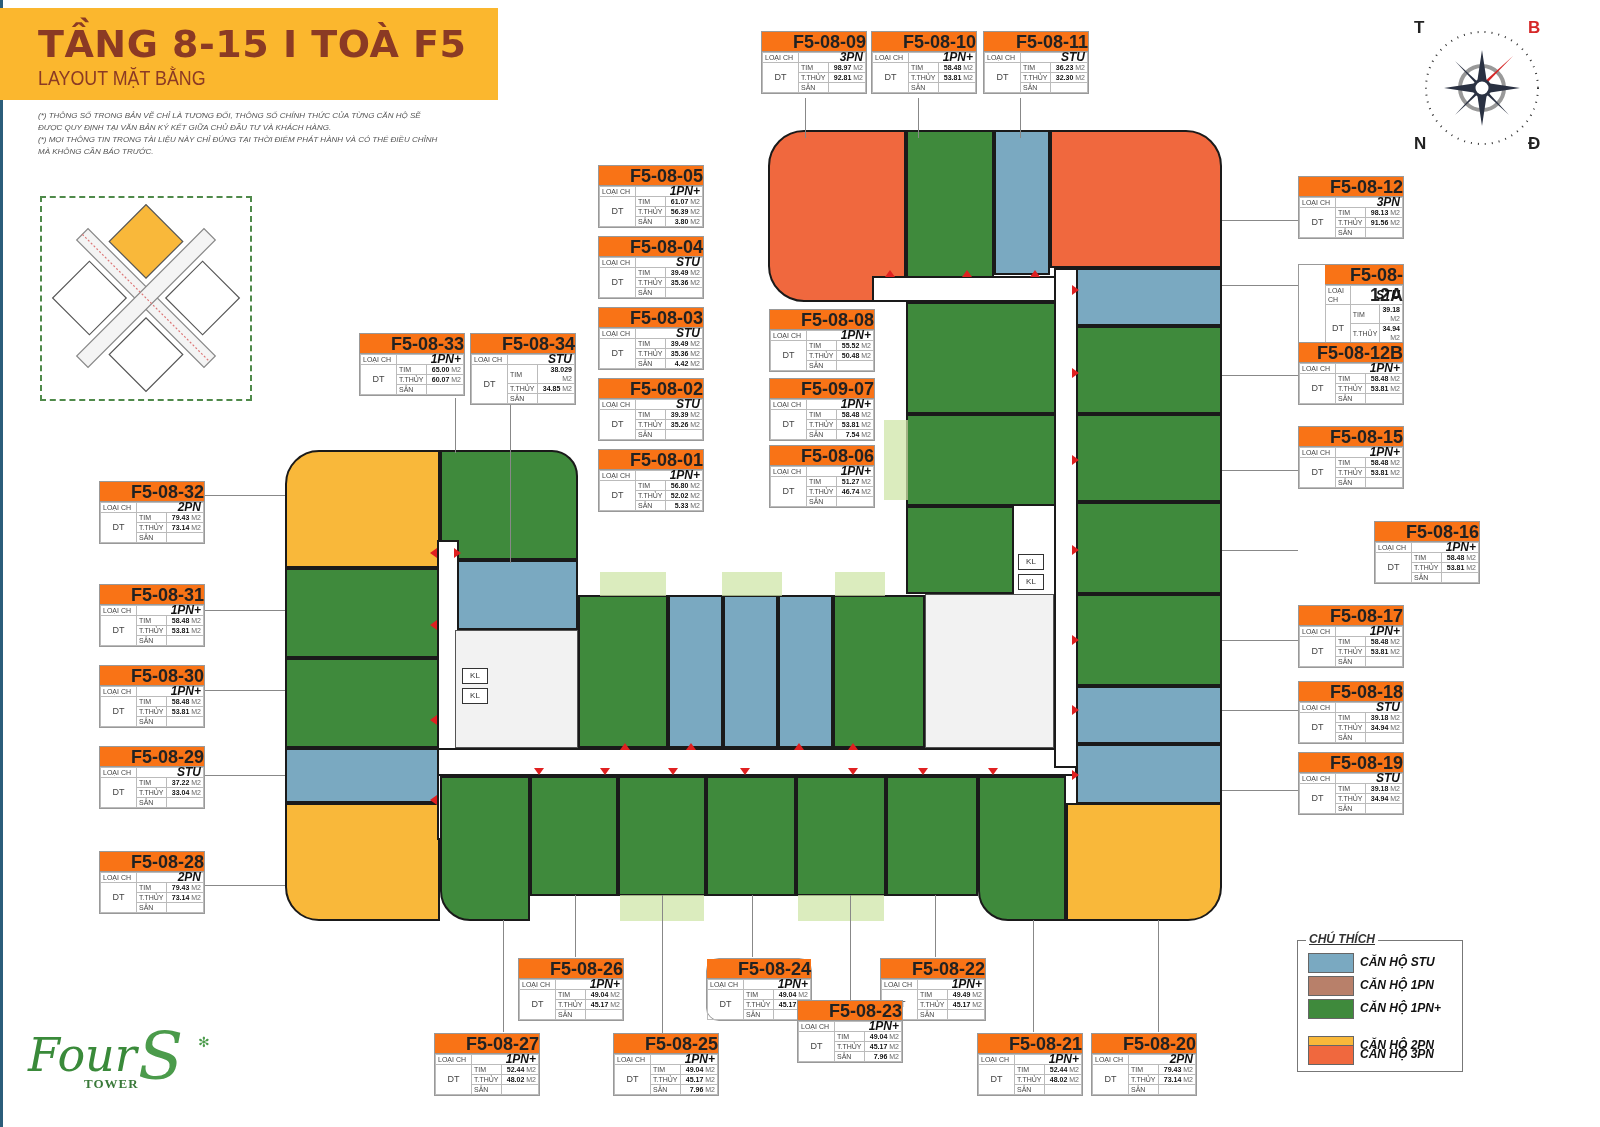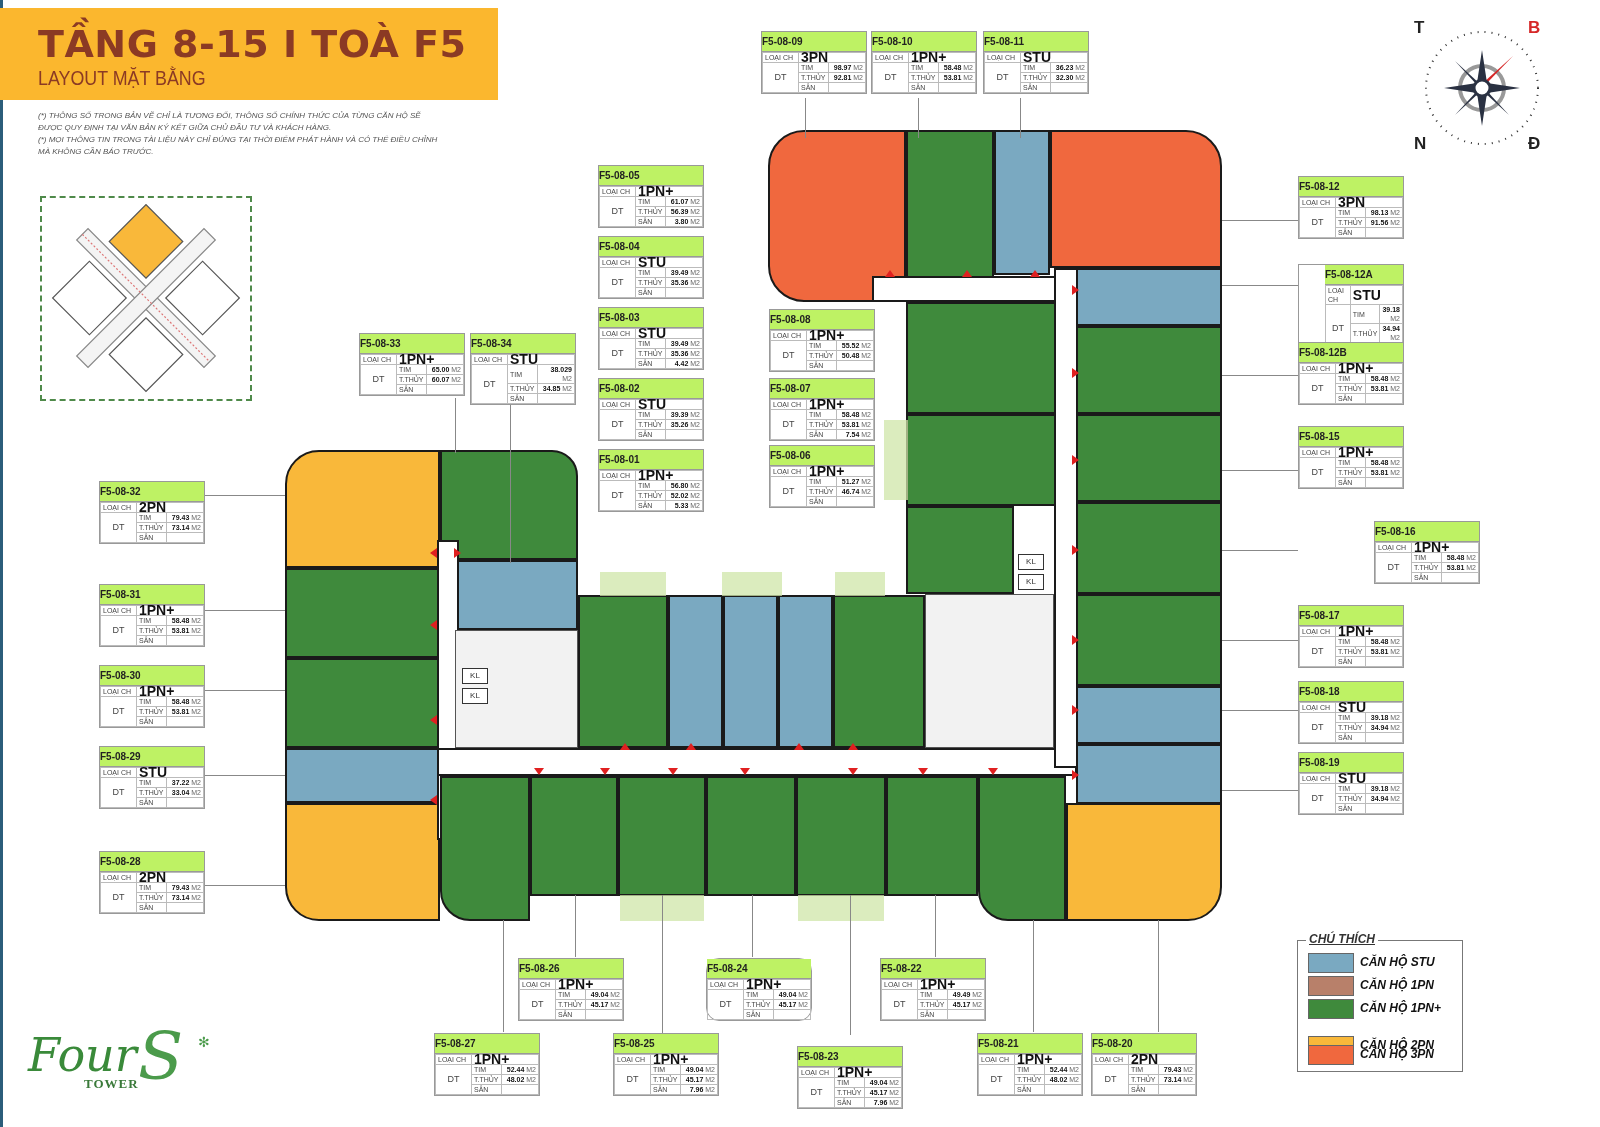--- a/index.html
+++ b/index.html
@@ -10,25 +10,25 @@
   .banner-title { position: absolute; left: 38px; top: 14px; font-size: 38px; font-weight: bold; color: #8b3a24; letter-spacing: 0.5px; font-family: "DejaVu Sans", sans-serif; }
   .banner-sub { position: absolute; left: 38px; top: 58px; font-size: 21px; color: #8b3a24; font-family: "Liberation Sans", sans-serif; transform: scaleX(0.85); transform-origin: left; }
   .disclaimer { position: absolute; left: 38px; top: 110px; width: 400px; font-size: 8px; font-style: italic; color: #555; line-height: 12px; text-transform: uppercase; }
 
   .keyplan { position: absolute; left: 40px; top: 196px; width: 212px; height: 205px; border: 2px dashed #4f8a4a; }
   .compass { position: absolute; left: 1420px; top: 18px; width: 140px; height: 140px; }
   .compass-letter { position: absolute; font-weight: bold; font-size: 17px; color: #222; }
 
   
   .card { position: absolute; width: 106px; background: #fff; border: 1px solid #999; font-family: "Liberation Sans", sans-serif; }
-  .card-head { background: #bef264; text-align: left; font-weight: bold; font-size: 10px; color: #222; height: 20px; line-height: 20px; border-bottom: 1px solid #999; }
+  .card-head { background: #f97316; text-align: right; font-weight: bold; font-size: 18px; color: #222; height: 20px; line-height: 20px; border-bottom: 1px solid #999; }
   .card table { border-collapse: collapse; width: 100%; }
   .card td { border: 1px solid #bbb; font-size: 7px; height: 10px; line-height: 9px; padding: 0 2px; color: #444; }
   .card td.lbl { width: 36px; }
-  .card td.type { text-align: left; font-weight: bold; font-size: 14px; color: #111; }
+  .card td.type { text-align: right; font-weight: bold; font-size: 12px; color: #111; font-style: italic; }
   .card td.dt { text-align: center; font-size: 9px; }
   .card td.sub { width: 30px; }
   .card td.val { text-align: right; font-weight: bold; color: #111; font-size: 7px; }
   .card td.val .u { font-weight: normal; color: #666; }
 
   .leader { position: absolute; background: #888; }
 
   
   .plan { position: absolute; }
   .room { position: absolute; border: 2px solid #1a1a1a; }
@@ -625,21 +625,21 @@
           <td class="val"><span>50.48</span> <span class="u">M2</span></td>
         </tr>
   <tr>
           <td class="sub">SÂN</td>
           <td class="val"><span></span></td>
         </tr>
       </tbody>
     </table>
 </div>
 <div class="card" style="left:769px;top:378px;">
-  <div class="card-head">F5-08-07</div>
+  <div class="card-head">F5-09-07</div>
   <table>
       <tbody>
         <tr>
           <td class="lbl">LOẠI CH</td>
           <td colspan="2" class="type">1PN+</td>
         </tr>
   <tr>
           <td class="dt" rowspan="3">DT</td>
           <td class="sub">TIM</td>
           <td class="val"><span>58.48</span> <span class="u">M2</span></td>
@@ -964,21 +964,21 @@
           <td class="sub">T.THỦY</td>
           <td class="val"><span>45.17</span> <span class="u">M2</span></td>
         </tr>
   <tr>
           <td class="sub">SÂN</td>
           <td class="val"><span>7.96</span> <span class="u">M2</span></td>
         </tr>
       </tbody>
     </table>
 </div>
-<div class="card" style="left:797px;top:1046px;">
+<div class="card" style="left:797px;top:1000px;">
   <div class="card-head">F5-08-23</div>
   <table>
       <tbody>
         <tr>
           <td class="lbl">LOẠI CH</td>
           <td colspan="2" class="type">1PN+</td>
         </tr>
   <tr>
           <td class="dt" rowspan="3">DT</td>
           <td class="sub">TIM</td>

